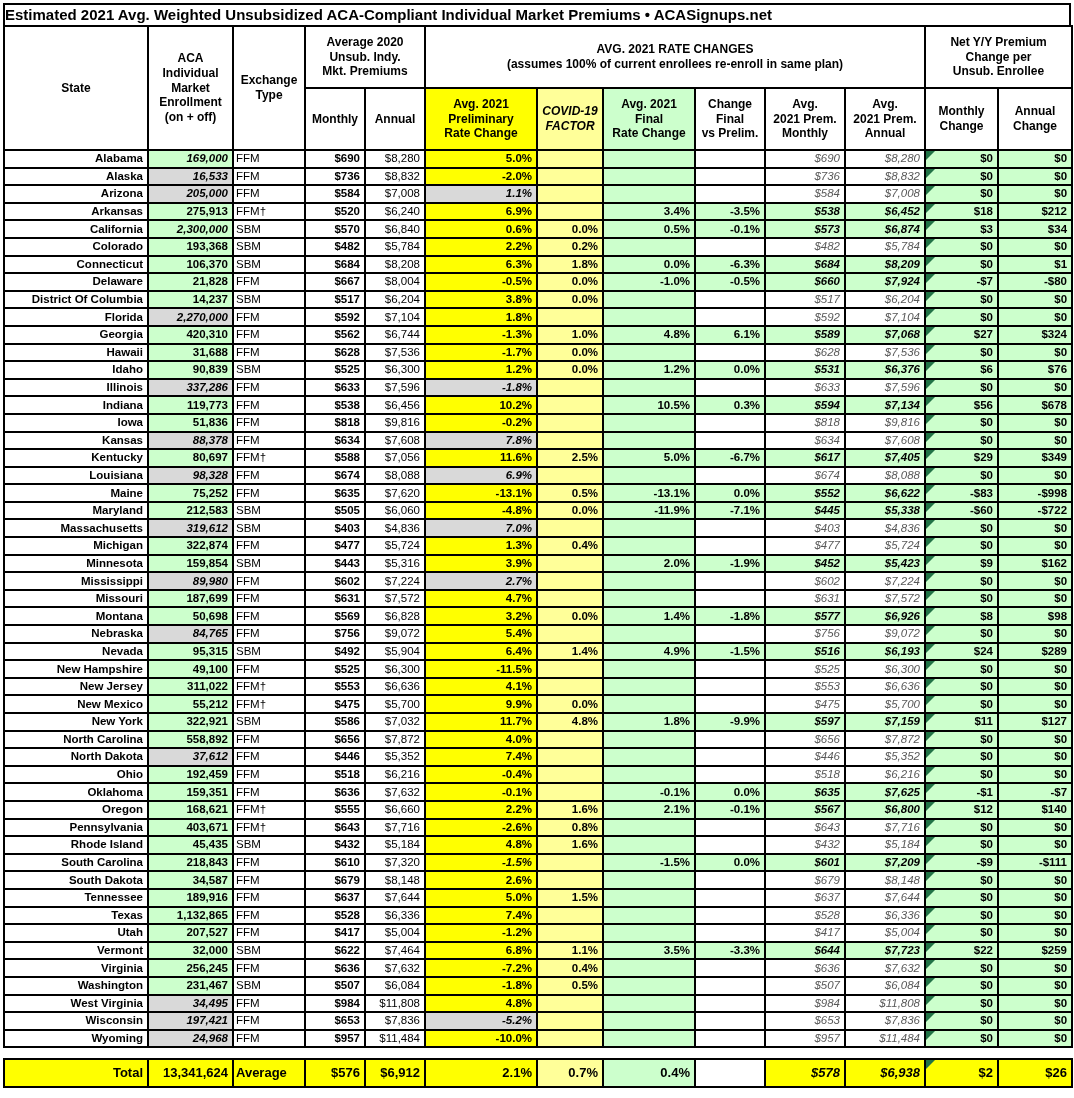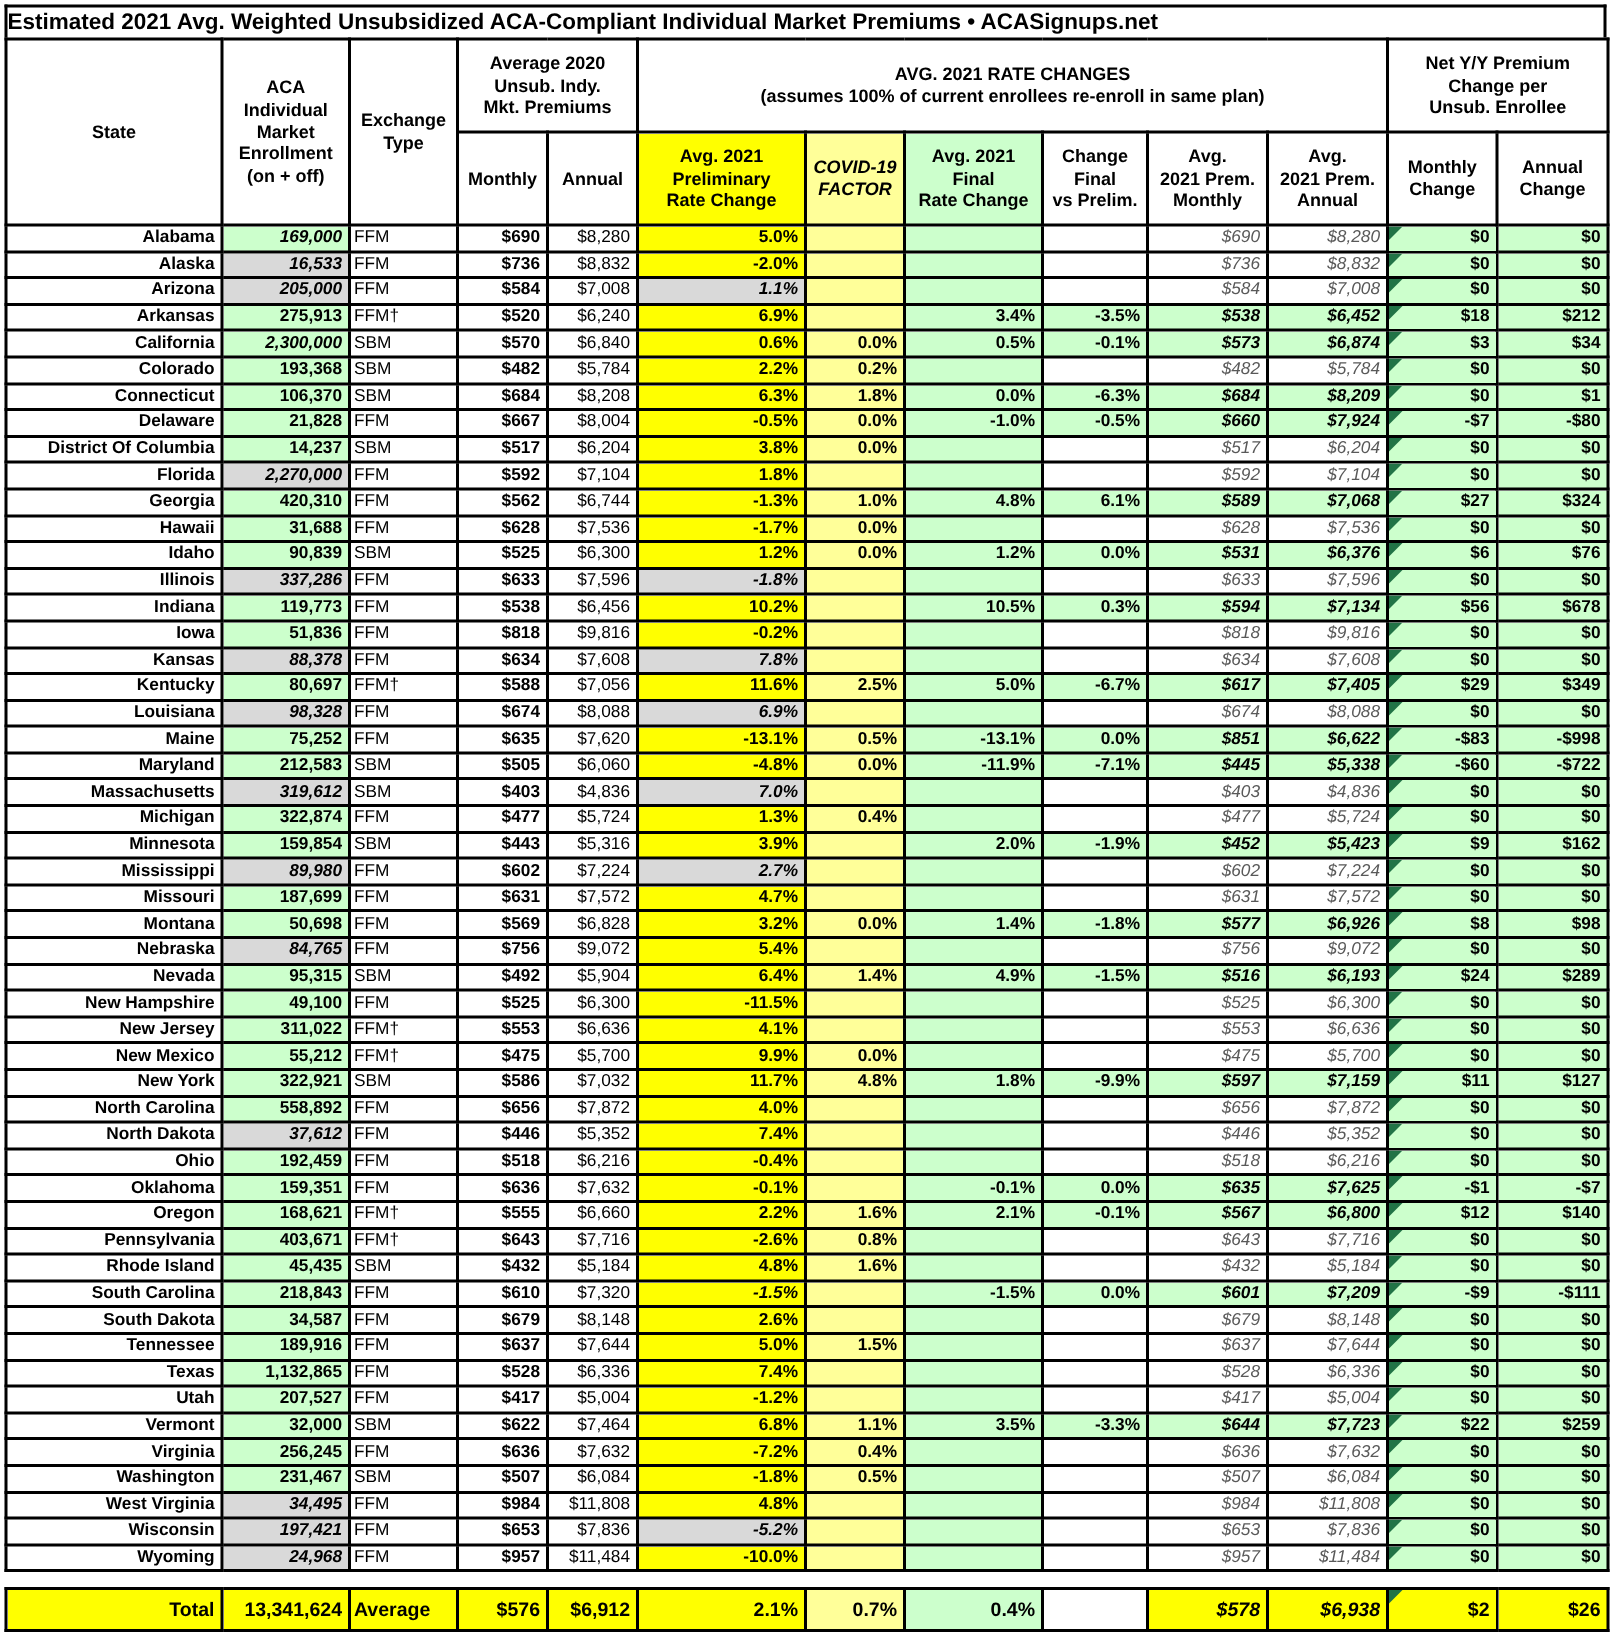--- a/index.html
+++ b/index.html
@@ -391,21 +391,21 @@
         <tr class="br">
           <td class="ta-r">Maine</td>
           <td class="ta-r bg-green">75,252</td>
           <td class="ta-c reg">FFM</td>
           <td class="ta-r">$635</td>
           <td class="ta-r reg">$7,620</td>
           <td class="ta-r bg-yellow">-13.1%</td>
           <td class="ta-r bg-pyellow">0.5%</td>
           <td class="ta-r bg-green">-13.1%</td>
           <td class="ta-r bg-green">0.0%</td>
-          <td class="ta-r bg-green chg">$851</td>
+          <td class="ta-r bg-green chg">$552</td>
           <td class="ta-r bg-green chg">$6,622</td>
           <td class="ta-r bg-green tri">-$83</td>
           <td class="ta-r bg-green">-$998</td>
         </tr>
         <tr class="br">
           <td class="ta-r">Maryland</td>
           <td class="ta-r bg-green">212,583</td>
           <td class="ta-c reg">SBM</td>
           <td class="ta-r">$505</td>
           <td class="ta-r reg">$6,060</td>

